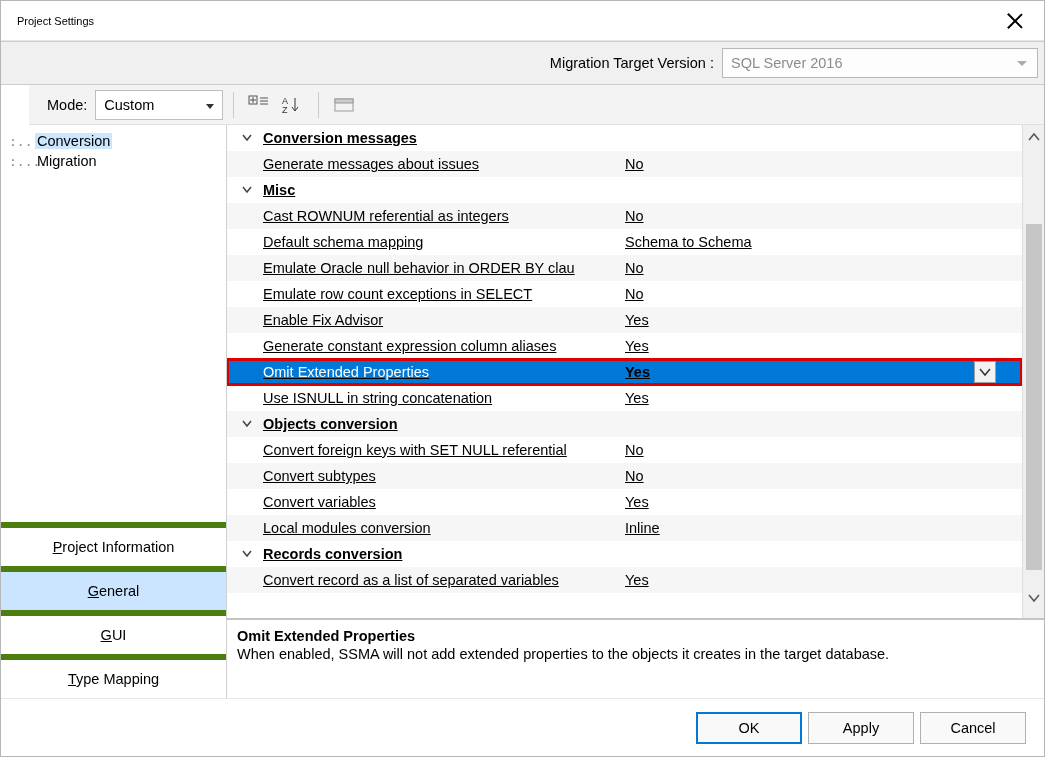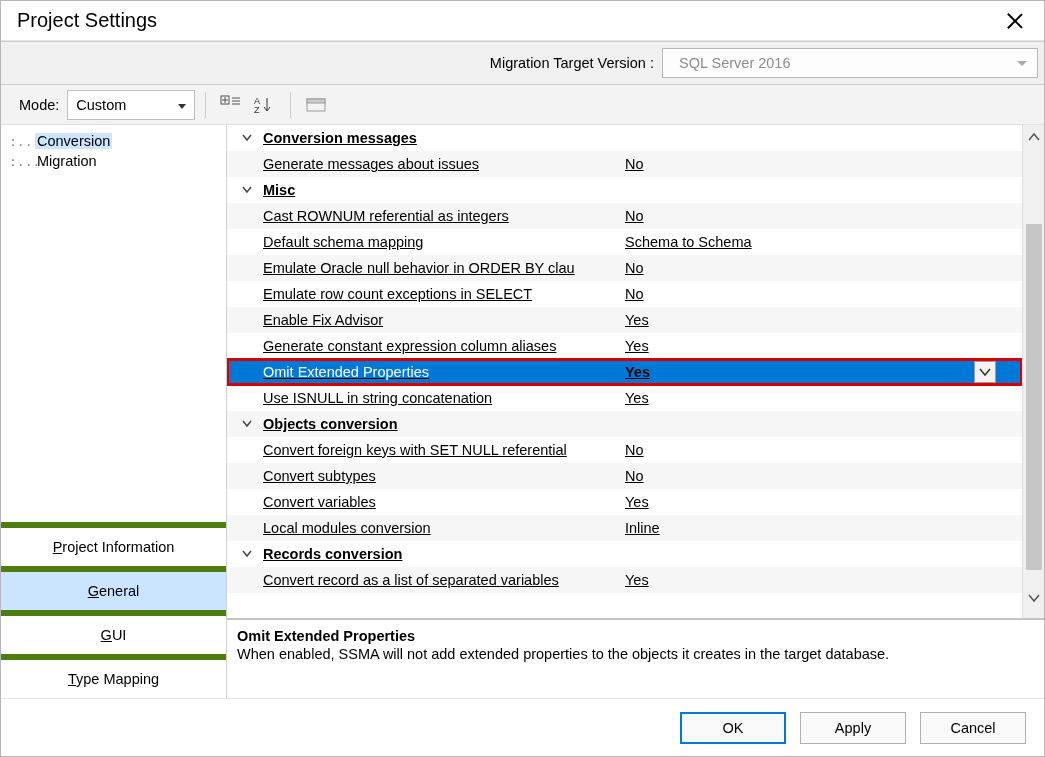--- a/index.html
+++ b/index.html
@@ -18,21 +18,21 @@
   }
   
   .titlebar {
     height: 40px;
     display: flex; align-items: center;
     padding: 0 6px 0 16px;
     border-bottom: 1px solid #e5e5e5;
   }
   .titlebar .title {
     flex: 1;
-    font-size: 20px;
+    font-size: 11px;
   }
   .close-btn {
     width: 46px; height: 32px;
     display: flex; align-items: center; justify-content: center;
     cursor: pointer;
   }
   .close-x { width: 18px; height: 18px; position: relative; }
   .close-x::before, .close-x::after {
     content: ""; position: absolute; left: 8px; top: -1px;
     width: 1.5px; height: 20px; background: #000;
@@ -45,42 +45,43 @@
     height: 44px;
     background: #f0f0f0;
     border: 1px solid #ccc;
     border-left: none; border-right: none;
     display: flex; align-items: center;
     padding-right: 6px;
   }
   .target-bar .spacer { flex: 1; }
   .target-bar .label { margin-right: 8px; color: #000; }
   .target-bar .combo {
-    width: 376px; height: 30px;
+    width: 316px; height: 30px;
     background: #fdfdfd;
     border: 1px solid #b8b8b8;
     color: #8c8c8c;
     display: flex; align-items: center;
-    padding: 0 16px;
+    padding: 0 8px;
     position: relative;
   }
   .target-bar .combo::after {
     content: "";
     position: absolute; right: 10px; top: 12px;
     border-left: 5px solid transparent;
     border-right: 5px solid transparent;
     border-top: 5px solid #aaa;
   }
 
   
   .toolbar-row {
     height: 40px;
     display: flex; align-items: center;
     border-bottom: 1px solid #e0e0e0;
     background: #f3f3f3;
+    margin-left: 28px;
   }
   .mode-label { padding: 0 8px 0 18px; }
   .mode-combo {
     width: 128px; height: 30px;
     background: #fff;
     border: 1px solid #bfbfbf;
     display: flex; align-items: center;
     padding: 0 8px;
     position: relative;
   }
@@ -213,21 +214,21 @@
     background: #fff;
     height: 80px;
   }
   .desc-box .dtitle { font-weight: 700; margin-bottom: 2px; }
   .desc-box .dtext  { }
 
   
   .footer {
     height: 58px;
     display: flex; align-items: center; justify-content: flex-end;
-    gap: 14px;
+    gap: 6px;
     padding-right: 18px;
     border-top: 1px solid #e6e6e6;
     background: #fff;
   }
   .btn {
     width: 106px; height: 32px;
     border: 1px solid #b0b0b0;
     background: #f9f9f9;
     display: flex; align-items: center; justify-content: center;
     cursor: pointer;

